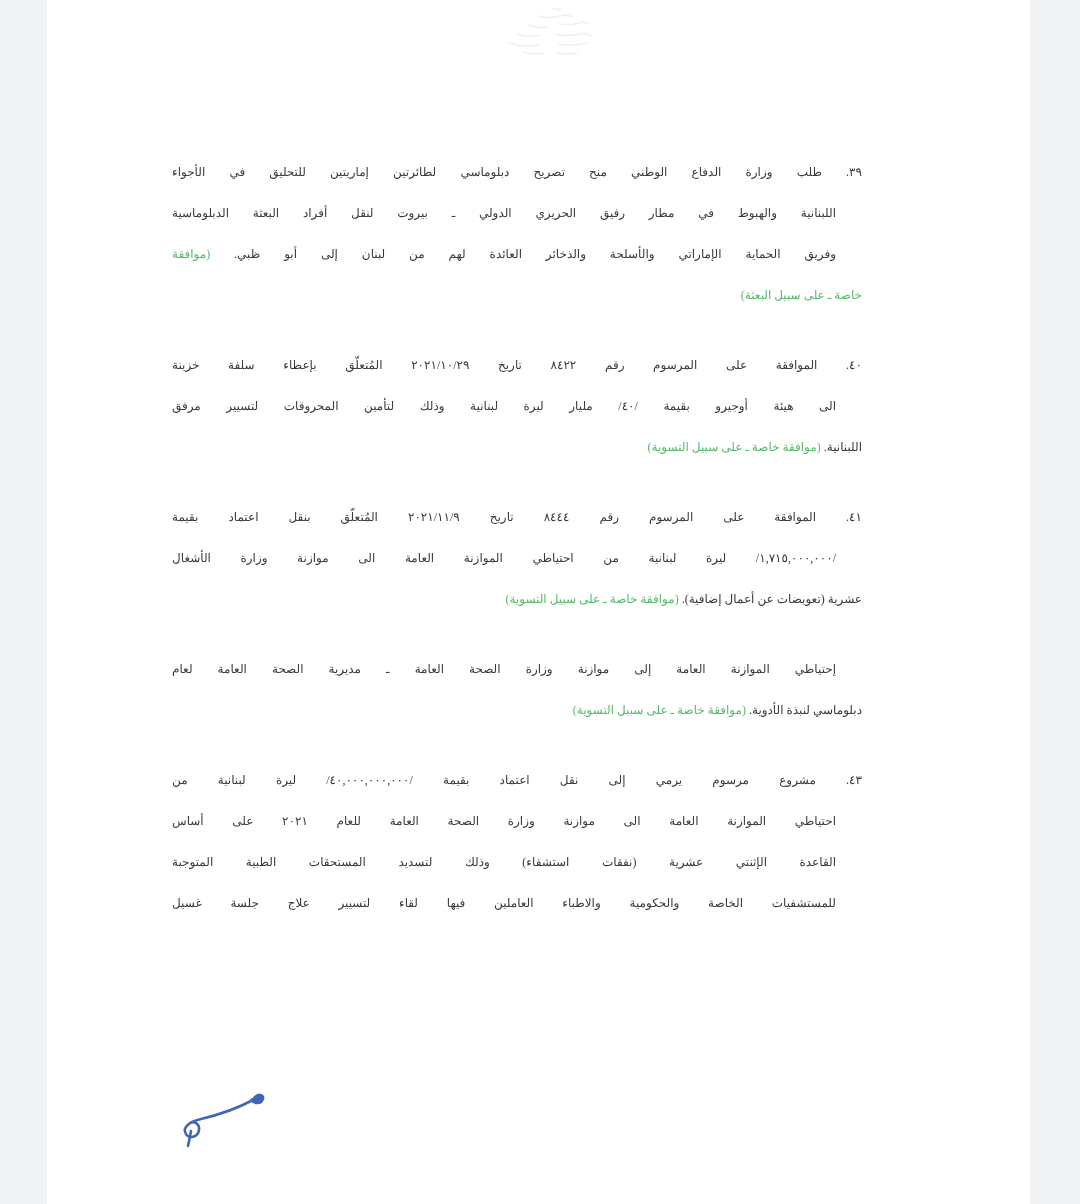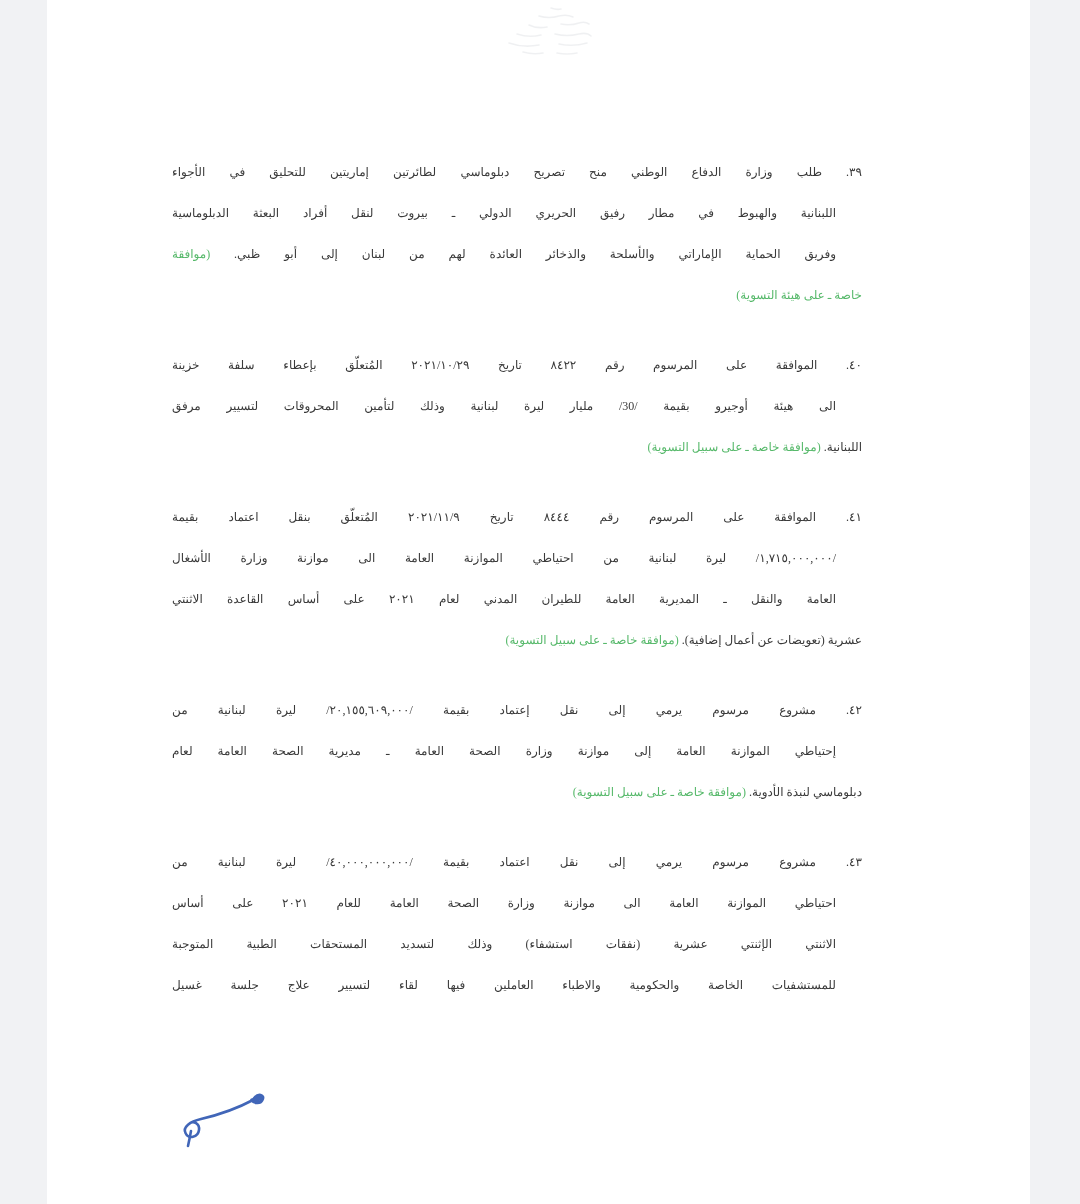--- a/index.html
+++ b/index.html
@@ -64,42 +64,40 @@
       <path d="M56 52 q 10 3 20 1"></path>
       <path d="M90 53 q 10 2 20 0"></path>
     </g>
   </svg>
 
   <main class="textcol" dir="rtl" lang="ar">
     <section class="doc-item">
         <div class="line"><span>٣٩. طلب وزارة الدفاع الوطني منح تصريح دبلوماسي لطائرتين إماريتين للتحليق في الأجواء</span></div>
         <div class="line cont"><span>اللبنانية والهبوط في مطار رفيق الحريري الدولي ـ بيروت لنقل أفراد البعثة الدبلوماسية</span></div>
         <div class="line cont"><span>وفريق الحماية الإماراتي والأسلحة والذخائر العائدة لهم من لبنان إلى أبو ظبي. </span><span class="green">(موافقة</span></div>
-        <div class="line last"><span class="green">خاصة ـ على هيئة التسوية)</span></div>
+        <div class="line last"><span class="green">خاصة ـ على سبيل البعثة)</span></div>
       </section>
     <section class="doc-item">
         <div class="line"><span>٤٠. الموافقة على المرسوم رقم ٨٤٢٢ تاريخ ٢٠٢١/١٠/٢٩ المُتعلّق بإعطاء سلفة خزينة</span></div>
-        <div class="line cont"><span>الى هيئة أوجيرو بقيمة /30/ مليار ليرة لبنانية وذلك لتأمين المحروقات لتسيير مرفق</span></div>
+        <div class="line cont"><span>الى هيئة أوجيرو بقيمة /٤٠/ مليار ليرة لبنانية وذلك لتأمين المحروقات لتسيير مرفق</span></div>
         <div class="line last"><span>اللبنانية. </span><span class="green">(موافقة خاصة ـ على سبيل التسوية)</span></div>
       </section>
     <section class="doc-item">
         <div class="line"><span>٤١. الموافقة على المرسوم رقم ٨٤٤٤ تاريخ ٢٠٢١/١١/٩ المُتعلّق بنقل اعتماد بقيمة</span></div>
         <div class="line cont"><span>/١,٧١٥,٠٠٠,٠٠٠/ ليرة لبنانية من احتياطي الموازنة العامة الى موازنة وزارة الأشغال</span></div>
-        <div class="line cont"><span>العامة والنقل ـ المديرية العامة للطيران المدني لعام ٢٠٢١ على أساس القاعدة الاثنتي</span></div>
         <div class="line last"><span>عشرية (تعويضات عن أعمال إضافية). </span><span class="green">(موافقة خاصة ـ على سبيل التسوية)</span></div>
       </section>
     <section class="doc-item">
-        <div class="line"><span>٤٢. مشروع مرسوم يرمي إلى نقل إعتماد بقيمة /٢٠,١٥٥,٦٠٩,٠٠٠/ ليرة لبنانية من</span></div>
         <div class="line cont"><span>إحتياطي الموازنة العامة إلى موازنة وزارة الصحة العامة ـ مديرية الصحة العامة لعام</span></div>
         <div class="line last"><span>دبلوماسي لنبذة الأدوية. </span><span class="green">(موافقة خاصة ـ على سبيل التسوية)</span></div>
       </section>
     <section class="doc-item">
         <div class="line"><span>٤٣. مشروع مرسوم يرمي إلى نقل اعتماد بقيمة /٤٠,٠٠٠,٠٠٠,٠٠٠/ ليرة لبنانية من</span></div>
         <div class="line cont"><span>احتياطي الموازنة العامة الى موازنة وزارة الصحة العامة للعام ٢٠٢١ على أساس</span></div>
-        <div class="line cont"><span>الاثنتي الإثنتي عشرية (نفقات استشفاء) وذلك لتسديد المستحقات الطبية المتوجبة</span></div>
+        <div class="line cont"><span>القاعدة الإثنتي عشرية (نفقات استشفاء) وذلك لتسديد المستحقات الطبية المتوجبة</span></div>
         <div class="line cont"><span>للمستشفيات الخاصة والحكومية والاطباء العاملين فيها لقاء لتسيير علاج جلسة غسيل</span></div>
       </section>
   </main>
 
   <svg class="signature" viewBox="0 0 100 62" aria-hidden="true">
     <g stroke="#4166b8" fill="none" stroke-linecap="round">
       <path d="M84 13 C 88 7, 95 9, 92 14 C 90 18, 84 17, 82 14" stroke-width="3.4"></path>
       <path d="M83 14 C 70 21, 48 29, 31 33 C 20 35.5, 12.5 41, 15.5 47 C 18.5 53.5, 28 51.5, 29 44 C 29.8 37.5, 23.5 34.5, 19.5 37.5" stroke-width="2.6"></path>
       <path d="M21 45 C 20 50.5, 19 55.5, 18 60" stroke-width="2.6"></path>
     </g>

